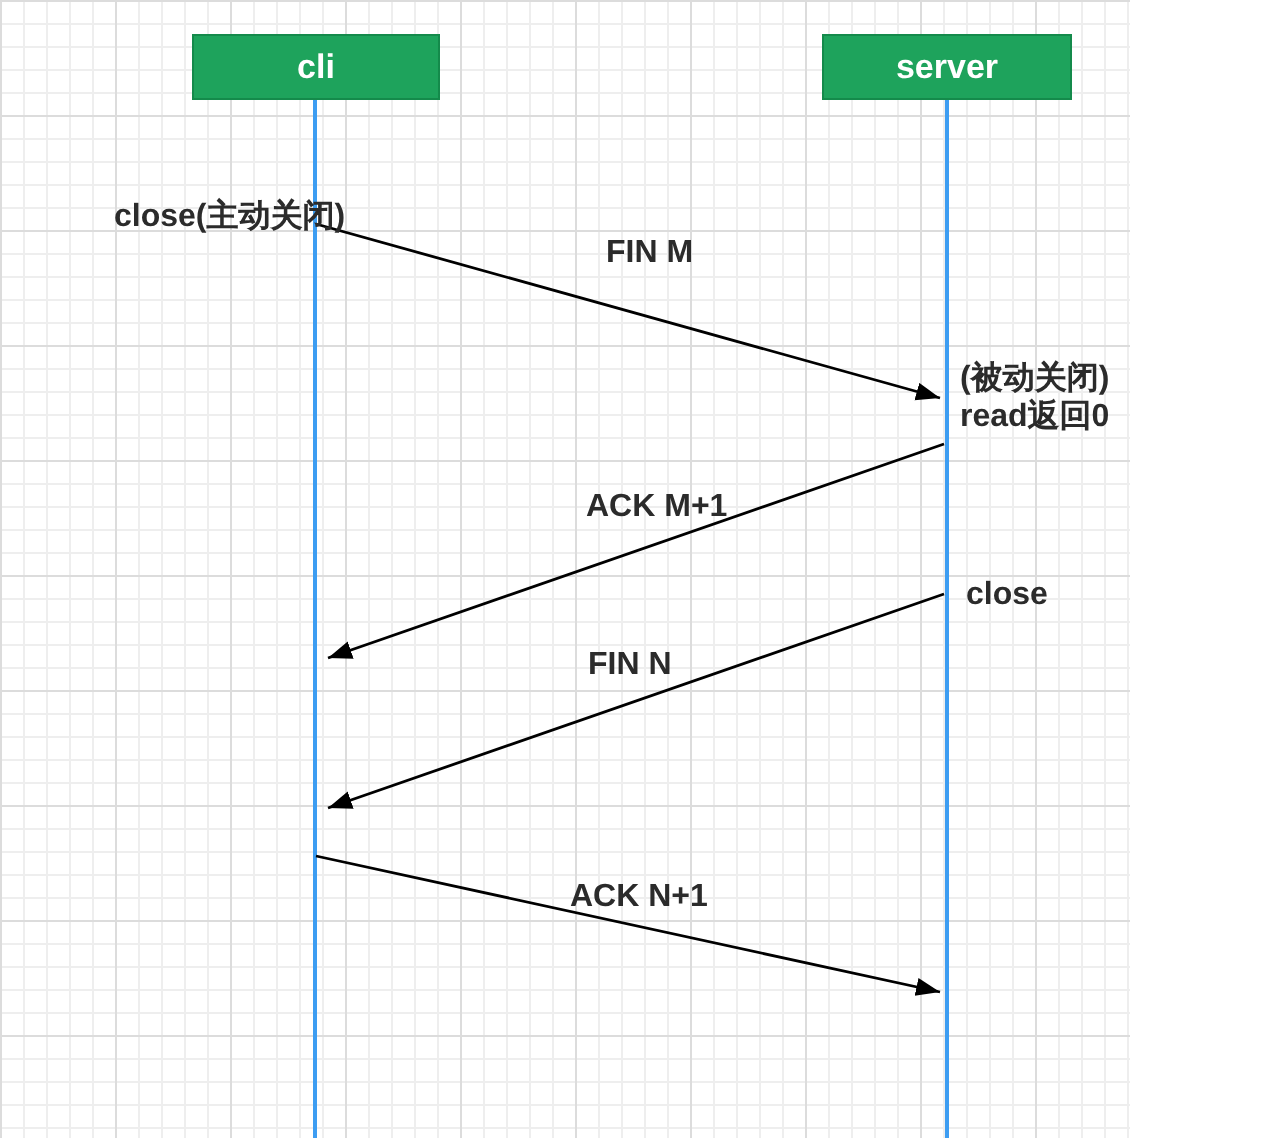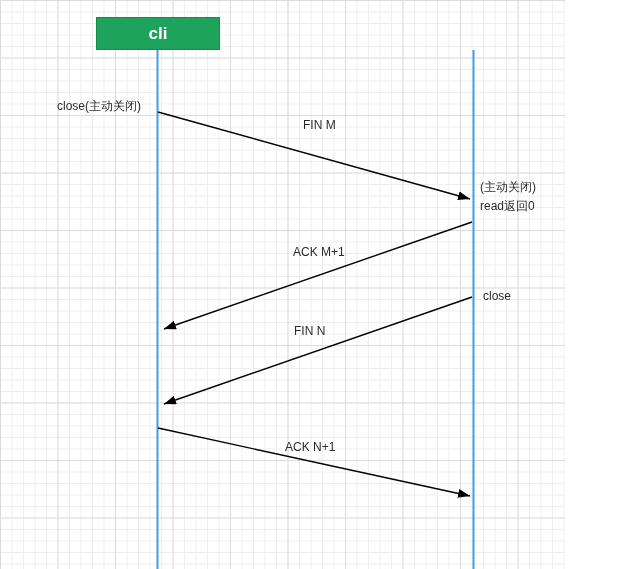--- a/index.html
+++ b/index.html
@@ -37,24 +37,25 @@
     justify-content:center;
     color:#ffffff;
     font-size:17px;
     font-weight:bold;
     z-index:2;
   }
   .actor-cli{left:96px;width:124px;}
   .actor-server{left:411px;width:125px;}
   .lbl{
     position:absolute;
-    font-size:12px;
+    font-size:16px;
     color:#2b2b2b;
     white-space:nowrap;
     z-index:3;
+    font-weight:bold;
   }
 </style>
 </head>
 <body>
 
 <div class="canvas">
 
   <svg class="diagram-svg" viewBox="0 0 643 569" xmlns="http://www.w3.org/2000/svg">
     <defs>
       <marker id="arrowhead" markerUnits="userSpaceOnUse" markerWidth="13" markerHeight="10" refX="12" refY="4.5" orient="auto">
@@ -65,24 +66,25 @@
     <line x1="157.5" y1="50" x2="157.5" y2="569" stroke="#3d9df2" stroke-width="2"></line>
     <line x1="473.5" y1="50" x2="473.5" y2="569" stroke="#3d9df2" stroke-width="2"></line>
 
     <line x1="158" y1="112" x2="470" y2="199" stroke="#000" stroke-width="1.4" marker-end="url(#arrowhead)"></line>
     <line x1="472" y1="222" x2="164" y2="329" stroke="#000" stroke-width="1.4" marker-end="url(#arrowhead)"></line>
     <line x1="472" y1="297" x2="164" y2="404" stroke="#000" stroke-width="1.4" marker-end="url(#arrowhead)"></line>
     <line x1="158" y1="428" x2="470" y2="496" stroke="#000" stroke-width="1.4" marker-end="url(#arrowhead)"></line>
   </svg>
 
   <div class="actor actor-cli">cli</div>
+  <div class="actor actor-server">server</div>
 
   <div class="lbl" style="left:303px;top:118px;">FIN M</div>
   <div class="lbl" style="left:277px;top:245px;margin-left:16px;">ACK M+1</div>
   <div class="lbl" style="left:294px;top:324px;">FIN N</div>
   <div class="lbl" style="left:285px;top:440px;">ACK N+1</div>
 
   <div class="lbl" style="left:57px;top:98px;">close(主动关闭)</div>
-  <div class="lbl" style="left:480px;top:179px;">(主动关闭)</div>
+  <div class="lbl" style="left:480px;top:179px;">(被动关闭)</div>
   <div class="lbl" style="left:480px;top:198px;text-align:center;">read返回0</div>
   <div class="lbl" style="left:483px;top:289px;">close</div>
 
 </div>
 
 </body></html>

